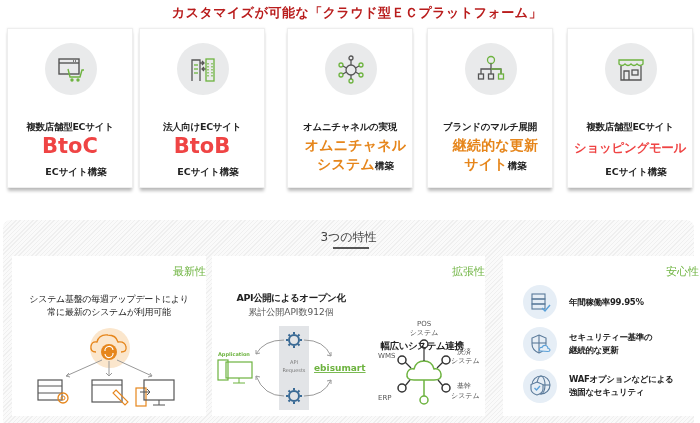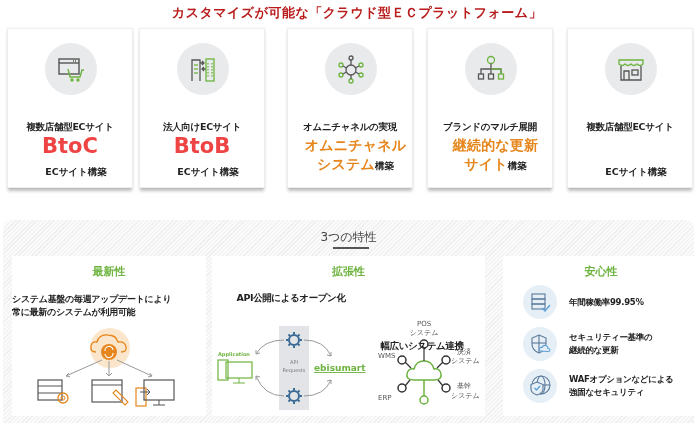--- a/index.html
+++ b/index.html
@@ -52,30 +52,30 @@
   }
   .features-title {
     position: absolute; left: 0; top: 9px; width: 100%; text-align: center;
     font-size: 12px; color: #444;
   }
   .features-title-bar {
     position: absolute; left: 330px; top: 27px; width: 36px; height: 2px; background: #555;
   }
   .panel { position: absolute; top: 36px; height: 160px; background: #fff; }
   .panel-heading {
-    position: absolute; left: 0; top: 8px; width: 100%; text-align: center;
-    font-size: 11px; font-weight: bold; color: #6db33f;
+    position: absolute; left: 0; top: 8px; width: 100%; text-align: right;
+    font-size: 11px; font-weight: normal; color: #6db33f;
   }
   .p1 { left: 9px; width: 194px; }
   .p2 { left: 209px; width: 273px; }
   .p3 { left: 500px; width: 196px; }
 
   .p1-text {
-    position: absolute; left: 0; top: 37px; width: 100%; text-align: left;
-    font-size: 9px; font-weight: bold; color: #222; line-height: 13px; letter-spacing: -0.3px;
+    position: absolute; left: 0; top: 37px; width: 100%; text-align: center;
+    font-size: 9px; font-weight: normal; color: #222; line-height: 13px; letter-spacing: -0.3px;
   }
   .p1 svg.diagram { position: absolute; left: 20px; top: 72px; }
 
   .p2-left-title { position: absolute; left: 14px; top: 36px; width: 130px; text-align: center; font-size: 9.5px; font-weight: bold; color: #222; letter-spacing: -0.4px; }
   .p2-left-sub { position: absolute; left: 14px; top: 50px; width: 130px; text-align: center; font-size: 9px; color: #555; }
   .p2-right-title { position: absolute; left: 160px; top: 36px; width: 100px; text-align: center; font-size: 9.5px; font-weight: bold; color: #222; letter-spacing: -0.4px; margin-top: 48px; }
   .p2 svg.api { position: absolute; left: 4px; top: 70px; }
   .p2 svg.net { position: absolute; left: 150px; top: 62px; }
 
   .sec-item { position: absolute; left: 20px; height: 38px; width: 170px; }
@@ -178,20 +178,21 @@
   <div class="card" style="left:567px;">
     <div class="icon-circle">
       <svg viewBox="0 0 30 30" fill="none" stroke-width="1.3">
         <path d="M3 6 L27 6 L27 10 Q24 13 21 10 Q18 13 15 10 Q12 13 9 10 Q6 13 3 10 Z" stroke="#6db33f"></path>
         <path d="M5 12 L5 26 L25 26 L25 12" stroke="#555"></path>
         <path d="M8 26 L8 17 L13 17 L13 26" stroke="#555"></path>
         <rect x="16" y="16" width="6" height="5" stroke="#555"></rect>
       </svg>
     </div>
     <div class="sub">複数店舗型ECサイト</div>
+    <div class="big small">ショッピングモール</div>
     <div class="foot">ECサイト構築</div>
   </div>
 </div>
 
 <div class="features">
   <div class="features-title">3つの特性</div>
   <div class="features-title-bar"></div>
 
   <div class="panel p1">
     <div class="panel-heading">最新性</div>
@@ -222,20 +223,21 @@
       <rect x="112" y="52" width="30" height="20" stroke="#555" stroke-width="1.2"></rect>
       <line x1="127" y1="72" x2="127" y2="77" stroke="#555"></line>
       <line x1="121" y1="77" x2="133" y2="77" stroke="#555"></line>
       <path d="M108 64 L118 64 M115 61 L118 64 L115 67" stroke="#555"></path>
     </svg>
   </div>
 
   <div class="panel p2">
     <div class="panel-heading">拡張性</div>
     <div class="p2-left-title">API公開によるオープン化</div>
+    <div class="p2-left-sub">累計公開API数912個</div>
     <div class="p2-right-title">幅広いシステム連携</div>
 
     <svg class="api" width="150" height="85" viewBox="0 0 150 85" fill="none">
       <rect x="63" y="0" width="30" height="84" fill="#e2e4e7"></rect>
       <g>
         <circle cx="78" cy="14" r="5" stroke="#3a6a95" stroke-width="2"></circle>
         <path d="M78 6 V8 M78 20 V22 M70 14 H72 M84 14 H86 M72.5 8.5 L74 10 M82 18 L83.5 19.5 M72.5 19.5 L74 18 M82 10 L83.5 8.5" stroke="#3a6a95" stroke-width="2"></path>
       </g>
       <g>
         <circle cx="78" cy="70" r="5" stroke="#3a6a95" stroke-width="2"></circle>

